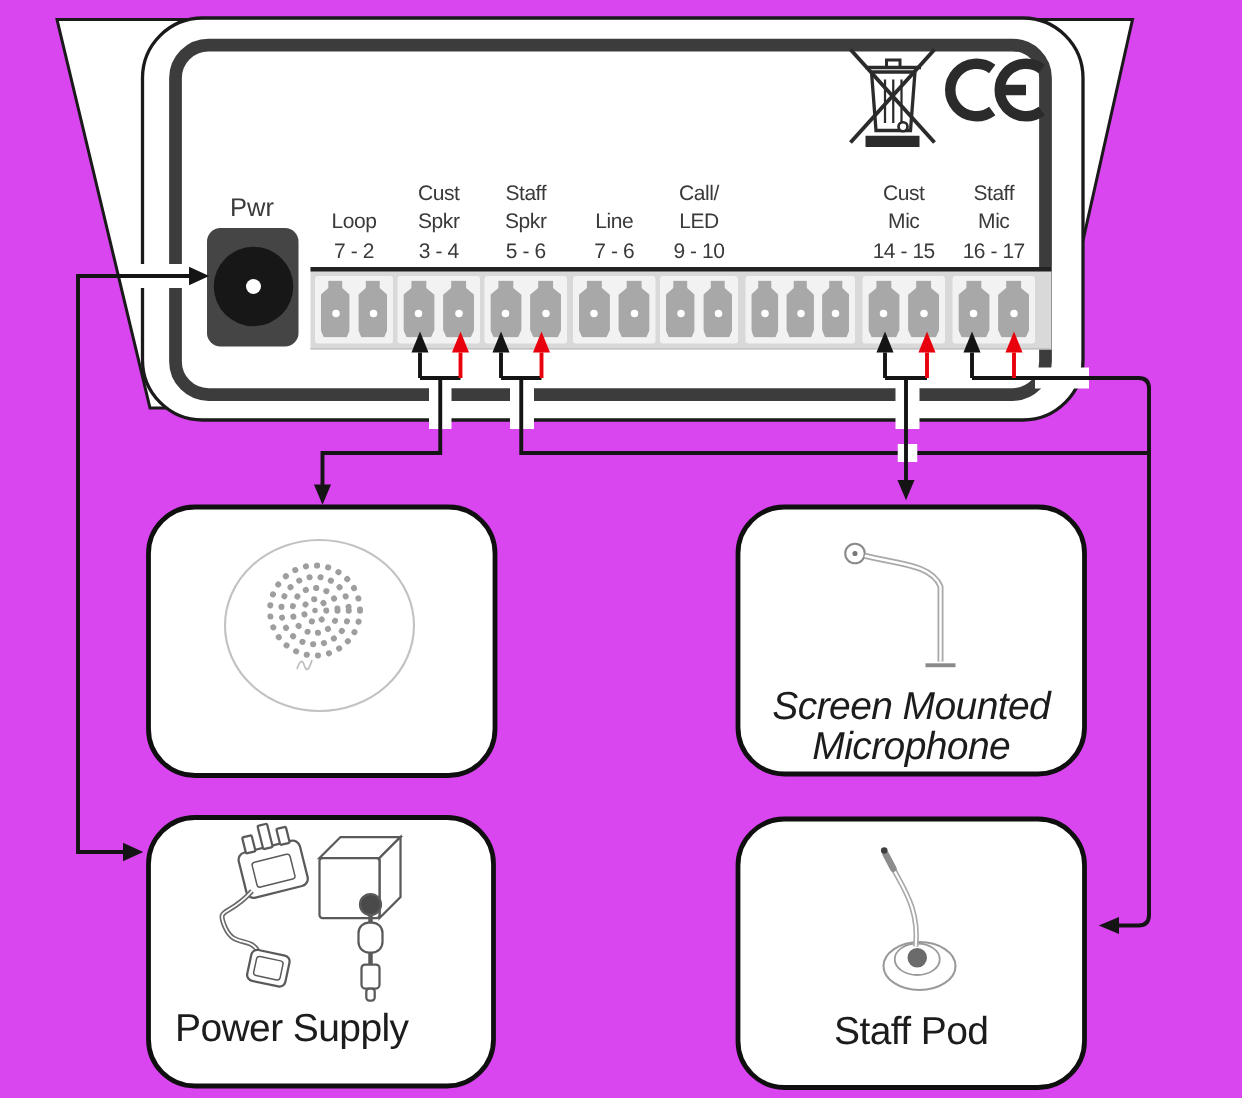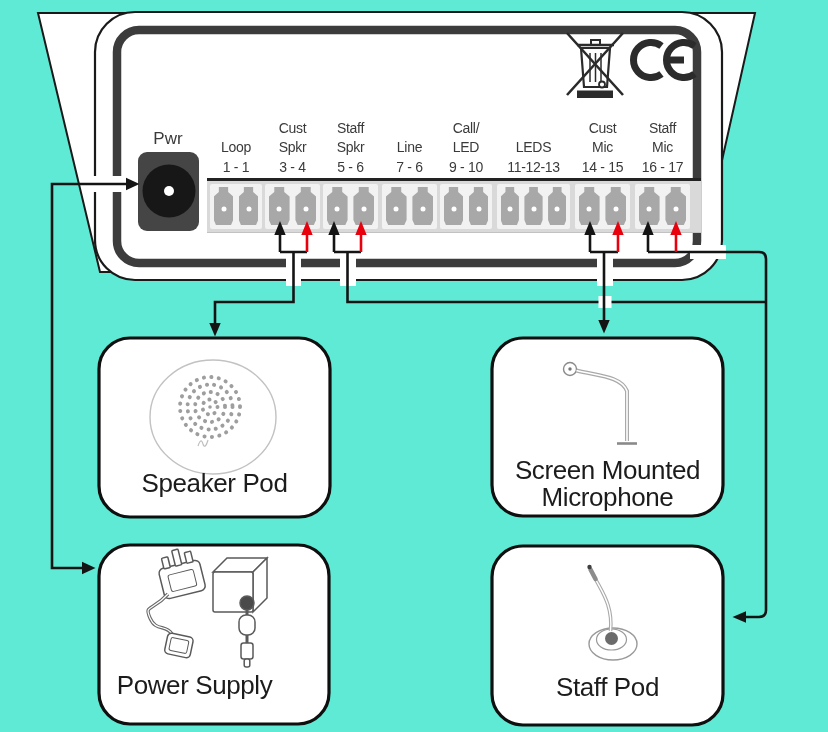--- a/index.html
+++ b/index.html
@@ -1,16 +1,16 @@
 <!DOCTYPE html>
 <html><head>
 <meta charset="utf-8">
 <style>
   html,body{margin:0;padding:0;background:#fff;}
-  .canvas{position:relative;width:828px;height:732px;background:#5eead4;overflow:hidden;
+  .canvas{position:relative;width:828px;height:732px;background:#d946ef;overflow:hidden;
           font-family:"Liberation Sans",sans-serif;}
   svg.layer{position:absolute;left:0;top:0;pointer-events:none;}
 
   
   #jack{position:absolute;left:138px;top:152px;width:61px;height:79px;background:#454545;border-radius:9px;}
   #jack .socket{position:absolute;left:50%;top:39px;transform:translate(-50%,-50%);
                 width:53px;height:53px;border-radius:50%;background:#171717;}
   #jack .socket-pin{position:absolute;left:50%;top:39px;transform:translate(-50%,-50%);
                 width:10px;height:10px;border-radius:50%;background:#fff;}
 
@@ -27,21 +27,21 @@
 
   
   #labels{position:absolute;left:0;top:0;width:828px;height:732px;pointer-events:none;}
   .tlabel{position:absolute;bottom:555px;transform:translateX(-50%);white-space:pre;
           text-align:center;font-size:14px;line-height:19.5px;color:#3a3a3a;letter-spacing:-0.3px;}
   #pwr-label{position:absolute;left:168px;bottom:583px;transform:translateX(-50%);
           font-size:17px;color:#3a3a3a;}
   .blabel{position:absolute;text-align:center;white-space:pre-line;font-size:26px;
           line-height:27px;color:#1c1c1c;letter-spacing:-0.4px;}
   #speaker-label{left:99px;width:231px;top:470px;}
-  #screen-label{left:492px;width:231px;top:457px;}
+  #screen-label{left:492px;width:231px;top:457px;font-style:italic;}
   #power-label{left:99px;width:191px;top:672px;}
   #staff-label{left:492px;width:231px;top:674px;}
 </style>
 </head>
 <body>
 
 <div class="canvas">
 
   <svg class="layer" width="828" height="732" viewBox="0 0 828 732">
     <g>
@@ -277,40 +277,37 @@
       <circle cx="611.5" cy="638.5" r="6.5" fill="#6b6b6b"></circle>
       <path d="M610.5,631 C613,606 602,592 595.5,579" fill="none" stroke="#a9a9a9" stroke-width="3.6"></path>
       <path d="M610.5,631 C613,606 602,592 595.5,579" fill="none" stroke="#ffffff" stroke-width="1.4"></path>
       <path d="M595.5,579 L590.5,569.5" stroke="#8c8c8c" stroke-width="4.5" stroke-linecap="round"></path>
       <circle cx="589.5" cy="567" r="2.2" fill="#3f3f3f"></circle>
     </g>
   </svg>
 
   <div id="labels">
     <div id="pwr-label">Pwr</div>
-    <div id="speaker-label" class="blabel">Speaker Pod</div>
     <div id="screen-label" class="blabel">Screen Mounted
 Microphone</div>
     <div id="power-label" class="blabel">Power Supply</div>
     <div id="staff-label" class="blabel">Staff Pod</div>
   <div class="tlabel" style="left: 236px;">Loop
-1 - 1</div>
+7 - 2</div>
       <div class="tlabel" style="left: 292.5px;">Cust
 Spkr
 3 - 4</div>
       <div class="tlabel" style="left: 350.5px;">Staff
 Spkr
 5 - 6</div>
       <div class="tlabel" style="left: 409.5px;">Line
 7 - 6</div>
       <div class="tlabel" style="left: 466px;">Call/
 LED
 9 - 10</div>
-      <div class="tlabel" style="left: 533.5px;">LEDS
-11-12-13</div>
       <div class="tlabel" style="left: 602.5px;">Cust
 Mic
 14 - 15</div>
       <div class="tlabel" style="left: 662.5px;">Staff
 Mic
 16 - 17</div>
     </div>
 
 </div>
 

